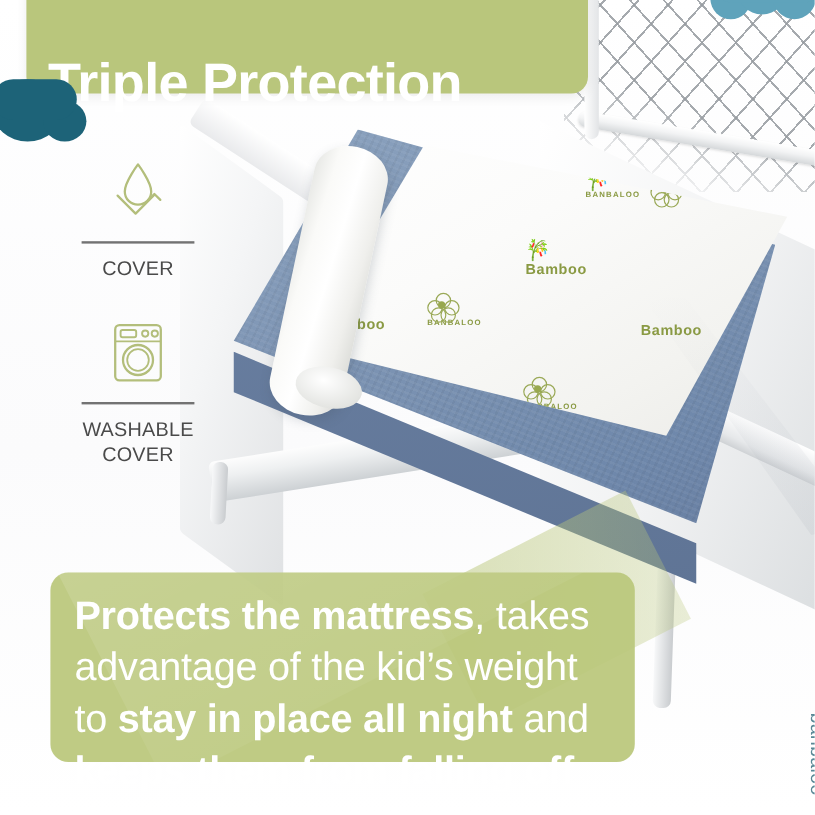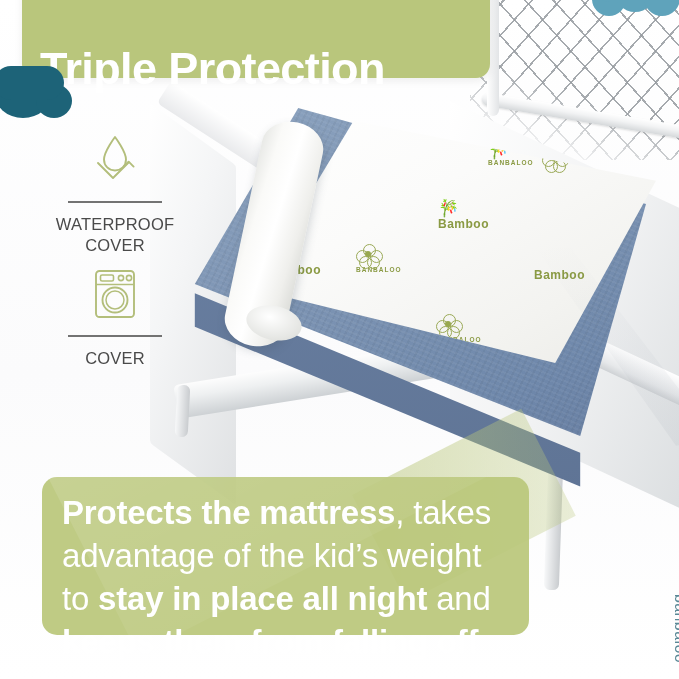--- a/index.html
+++ b/index.html
@@ -375,39 +375,39 @@
   <div class="feature f-waterproof">
     <div class="icon-wrap">
       <svg width="62" height="62" viewBox="0 0 62 62">
         <path d="M31 8 C31 8 20 22.5 20 30.5 C20 37 25 41.5 31 41.5 C37 41.5 42 37 42 30.5 C42 22.5 31 8 31 8 Z" fill="none" stroke="#b3be7b" stroke-width="1.9" stroke-linejoin="round"></path>
         <path d="M14 34 L29 49 L44.5 33.5" fill="none" stroke="#b3be7b" stroke-width="1.9" stroke-linecap="round" stroke-linejoin="round"></path>
         <path d="M38 32.5 L45 32.5 L45 39.5" fill="none" stroke="#b3be7b" stroke-width="1.9" stroke-linecap="round" stroke-linejoin="round" transform="rotate(-45 45 33)"></path>
       </svg>
     </div>
     <div class="divider"></div>
     <div class="flabel">
-      <div>WATERPROOF</div>
       <div>COVER</div>
     </div>
   </div>
 
   <div class="feature f-washable">
     <div class="icon-wrap">
       <svg width="58" height="58" viewBox="0 0 58 58">
         <rect x="10" y="6" width="38" height="46" rx="3.5" fill="none" stroke="#b3be7b" stroke-width="1.9"></rect>
         <line x1="10" y1="19.5" x2="48" y2="19.5" stroke="#b3be7b" stroke-width="1.6"></line>
         <rect x="14.5" y="10" width="13" height="6" rx="1.6" fill="none" stroke="#b3be7b" stroke-width="1.6"></rect>
         <circle cx="35" cy="13" r="2.6" fill="none" stroke="#b3be7b" stroke-width="1.6"></circle>
         <circle cx="43" cy="13" r="2.6" fill="none" stroke="#b3be7b" stroke-width="1.6"></circle>
         <circle cx="29" cy="35" r="12.5" fill="none" stroke="#b3be7b" stroke-width="1.9"></circle>
         <circle cx="29" cy="35" r="9" fill="none" stroke="#b3be7b" stroke-width="1.5"></circle>
       </svg>
     </div>
     <div class="divider"></div>
     <div class="flabel">
+      <div>WASHABLE</div>
       <div>COVER</div>
     </div>
   </div>
 
   <div class="banner-tail"></div>
   <div class="body-banner"></div>
   <div class="banner-sheen"></div>
   <div class="body-text"><b>Protects the mattress</b><span>, takes advantage of the kid’s weight to </span><b>stay in place all night</b><span> and </span><b>keeps them from falling off the bed</b><span>.</span></div>
 
   <div class="logo">banbaloo</div>

